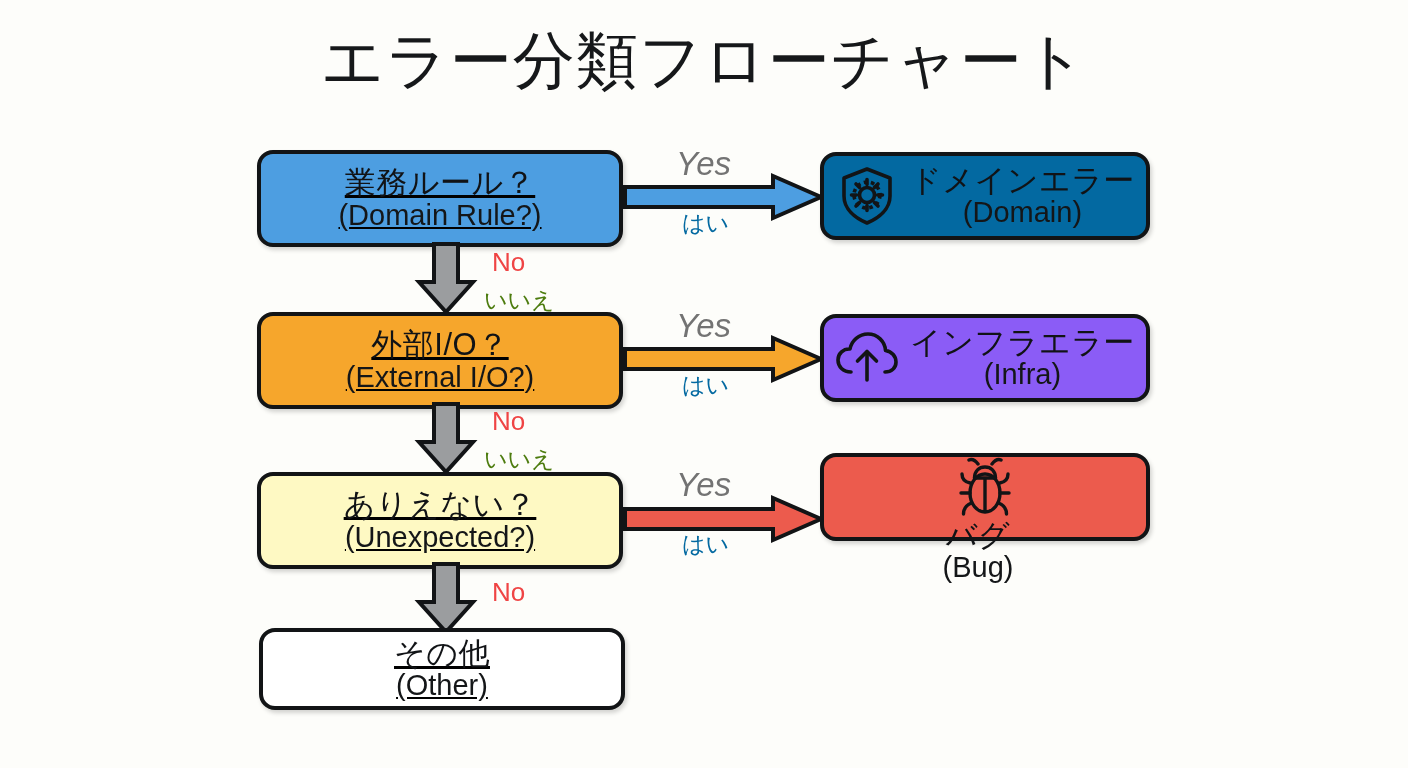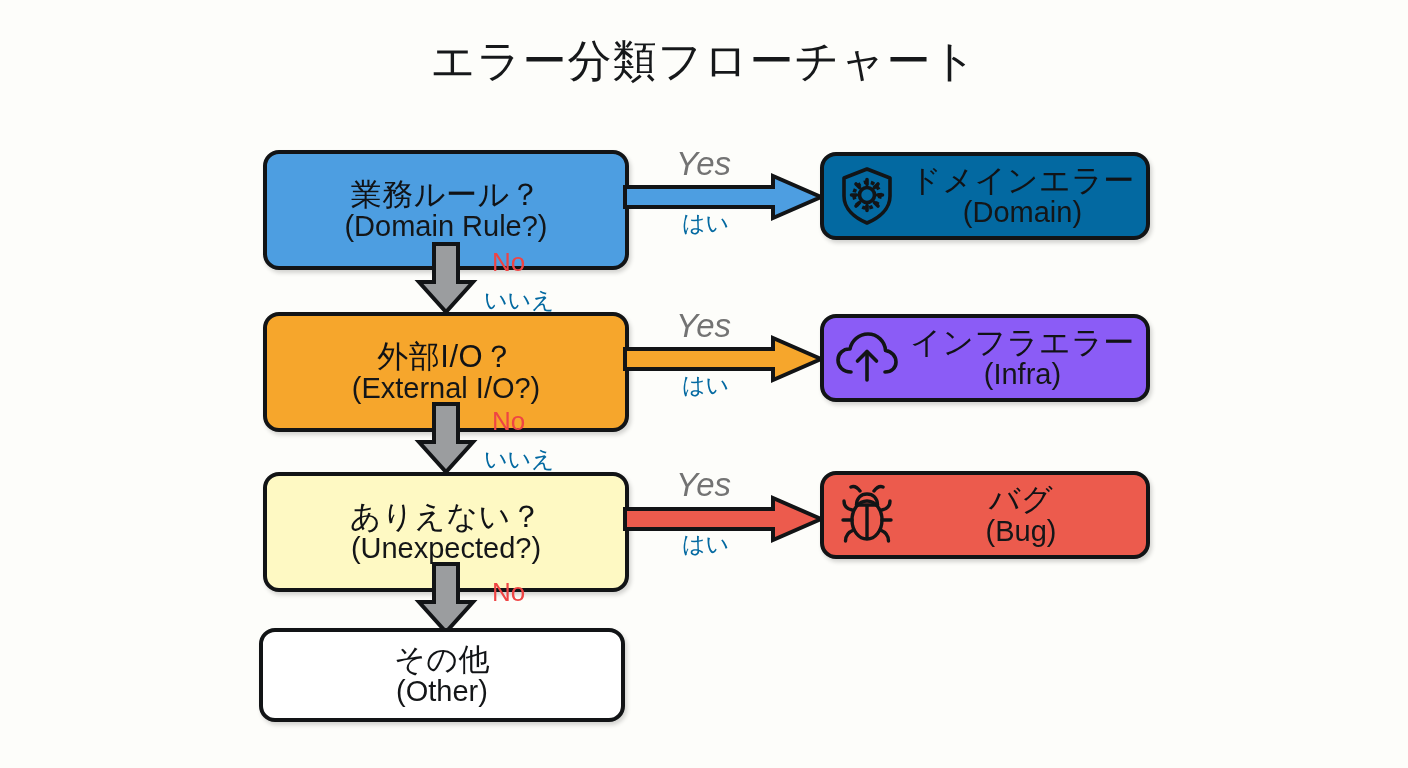--- a/index.html
+++ b/index.html
@@ -21,21 +21,21 @@
     background: #fdfdfa;
   }
 
   
   .chart-title {
     position: absolute;
     top: 22px;
     left: 0;
     width: 1408px;
     text-align: center;
-    font-size: 44px;
+    font-size: 62px;
     line-height: 78px;
     letter-spacing: 1px;
     color: #16181a;
     font-weight: 400;
     white-space: nowrap;
   }
 
   
   .node {
     position: absolute;
@@ -60,32 +60,32 @@
     white-space: nowrap;
     letter-spacing: 0.5px;
   }
   .node .en {
     font-size: 29px;
     color: #141618;
     white-space: nowrap;
   }
 
   
-  .decision { left: 263px; width: 366px; height: 120px; }
+  .decision { left: 257px; width: 366px; height: 97px; text-decoration: underline; }
   #node-domain-rule  { top: 150px;  background: #4d9ee1; }
   #node-external-io  { top: 312px;  background: #f6a62c; }
   #node-unexpected   { top: 472px;  background: #fef9c3; }
-  #node-other        { top: 628px; left: 259px; width: 366px; height: 94px;
-                       background: #ffffff; }
+  #node-other        { top: 628px; left: 259px; width: 366px; height: 82px;
+                       background: #ffffff; text-decoration: underline; }
 
   
   .outcome { left: 820px; width: 330px; height: 88px; justify-content: flex-start; }
   #node-domain-error { top: 152px; background: #0369a1; }
   #node-infra-error  { top: 314px; background: #8b5cf6; }
-  #node-bug          { top: 471px; background: #ec5b4d; }
+  #node-bug          { top: 453px; background: #ec5b4d; flex-direction: column; }
 
   .outcome .icon-slot {
     width: 86px;
     min-width: 86px;
     display: flex;
     align-items: center;
     justify-content: center;
   }
   .outcome .labels {
     flex: 1;
@@ -101,21 +101,21 @@
 
   
   .edge-label {
     position: absolute;
     color: #7d7f81;
     white-space: nowrap;
   }
   .edge-label.yes-top  { font-size: 33px; color: #737373; font-style: italic; }
   .edge-label.yes-sub  { font-size: 23px; color: #0369a1; }
   .edge-label.no-main  { font-size: 26px; color: #ef4444; }
-  .edge-label.no-sub   { font-size: 23px; color: #0369a1; }
+  .edge-label.no-sub   { font-size: 23px; color: #4d7c0f; }
 
   #lbl-yes1-top { left: 676px; top: 145px; }
   #lbl-yes1-sub { left: 682px; top: 208px; }
   #lbl-yes2-top { left: 676px; top: 307px; }
   #lbl-yes2-sub { left: 682px; top: 370px; }
   #lbl-yes3-top { left: 676px; top: 466px; }
   #lbl-yes3-sub { left: 682px; top: 529px; }
 
   #lbl-no1-main { left: 492px; top: 247px; }
   #lbl-no1-sub  { left: 484px; top: 285px; }

